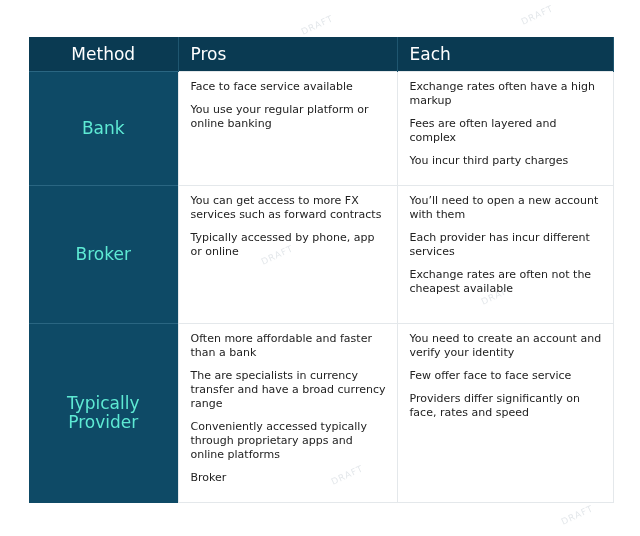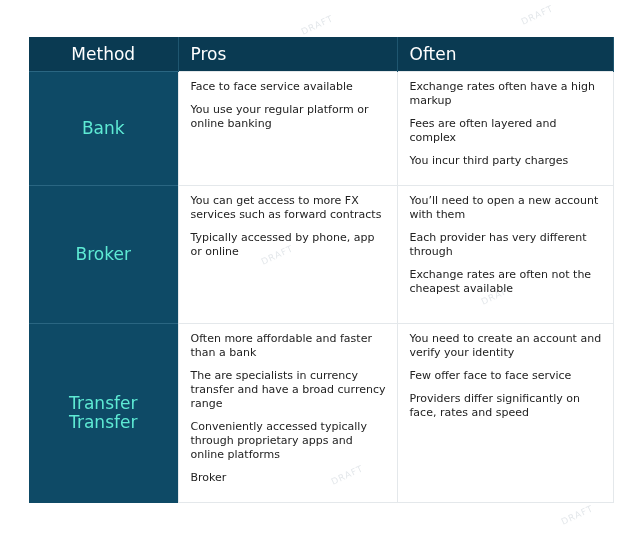--- a/index.html
+++ b/index.html
@@ -29,21 +29,21 @@
 <table>
   <colgroup>
       <col class="c1">
       <col class="c2">
       <col class="c3">
     </colgroup>
   <thead>
     <tr>
       <th class="m">Method</th>
       <th>Pros</th>
-      <th>Often</th>
+      <th>Each</th>
     </tr>
   </thead>
   <tbody>
     <tr class="r1">
       <td class="method">Bank</td>
       <td class="txt">
         <p>Face to face service available</p>
         <p>You use your regular platform or online banking</p>
       </td>
       <td class="txt">
@@ -53,26 +53,26 @@
       </td>
     </tr>
     <tr class="r2">
       <td class="method">Broker</td>
       <td class="txt">
         <p>You can get access to more FX services such as forward contracts</p>
         <p>Typically accessed by phone, app or online</p>
       </td>
       <td class="txt">
         <p>You’ll need to open a new account with them</p>
-        <p>Each provider has very different through</p>
+        <p>Each provider has incur different services</p>
         <p>Exchange rates are often not the cheapest available</p>
       </td>
     </tr>
     <tr class="r3">
-      <td class="method" style="padding:0 20px">Transfer Transfer</td>
+      <td class="method" style="padding:0 20px">Typically Provider</td>
       <td class="txt">
         <p>Often more affordable and faster than a bank</p>
         <p>The are specialists in currency transfer and have a broad currency range</p>
         <p>Conveniently accessed typically through proprietary apps and online platforms</p>
         <p>Broker</p>
       </td>
       <td class="txt">
         <p>You need to create an account and verify your identity</p>
         <p>Few offer face to face service</p>
         <p>Providers differ significantly on face, rates and speed</p>

